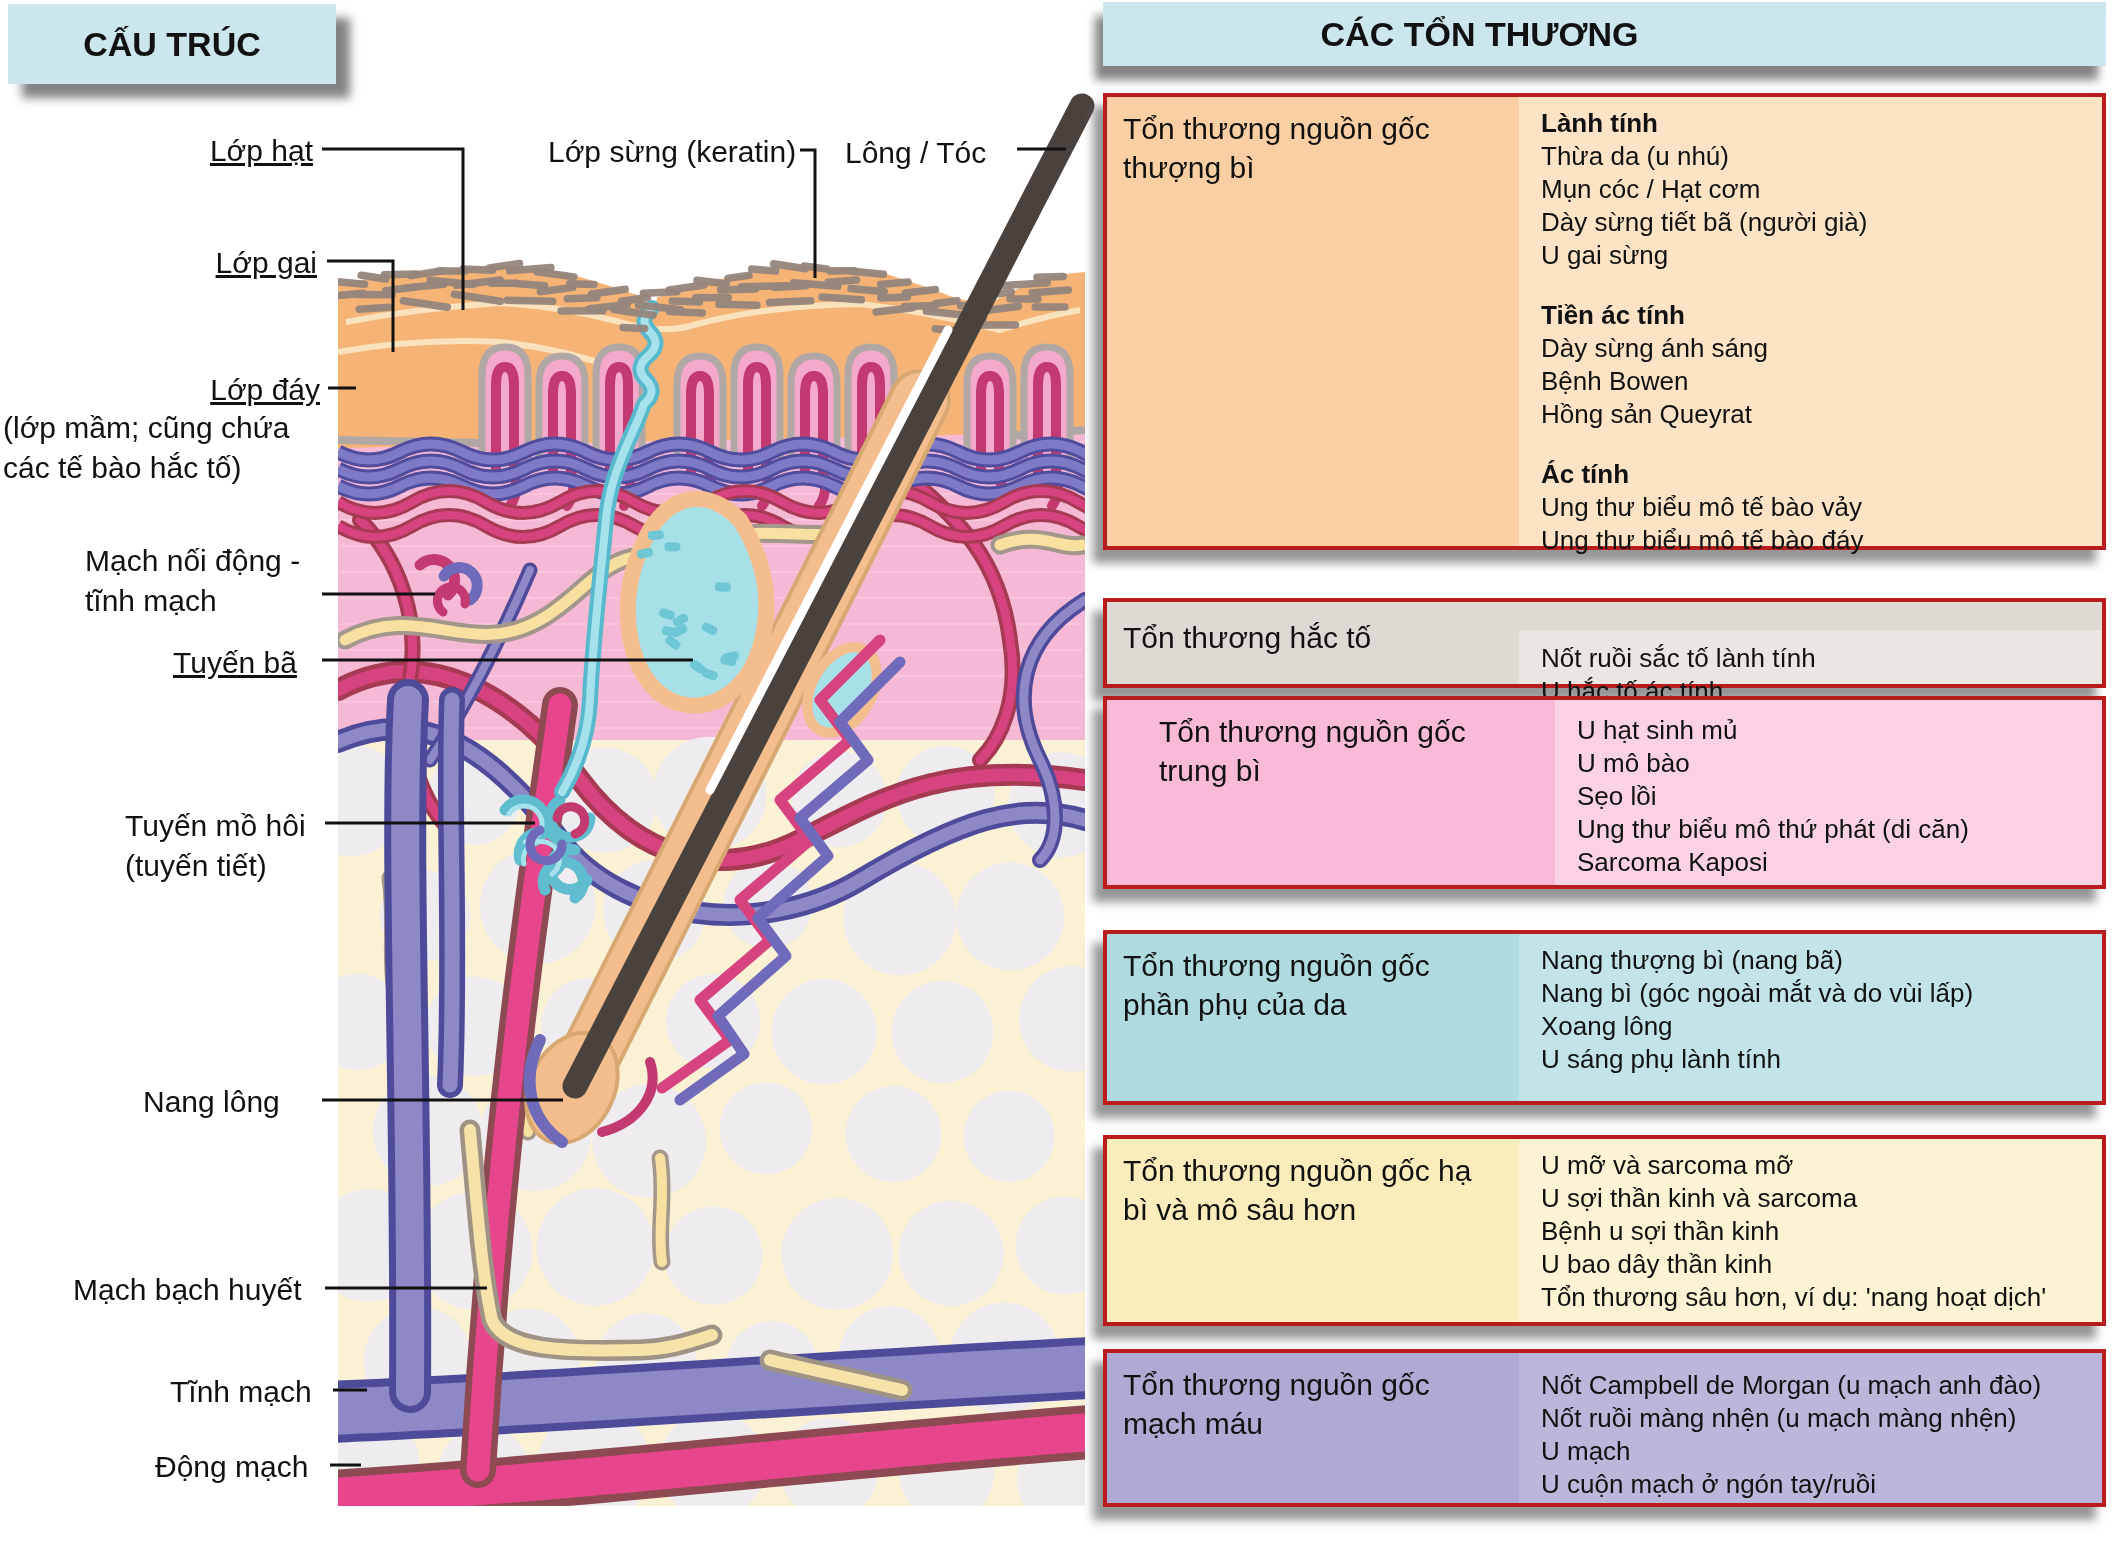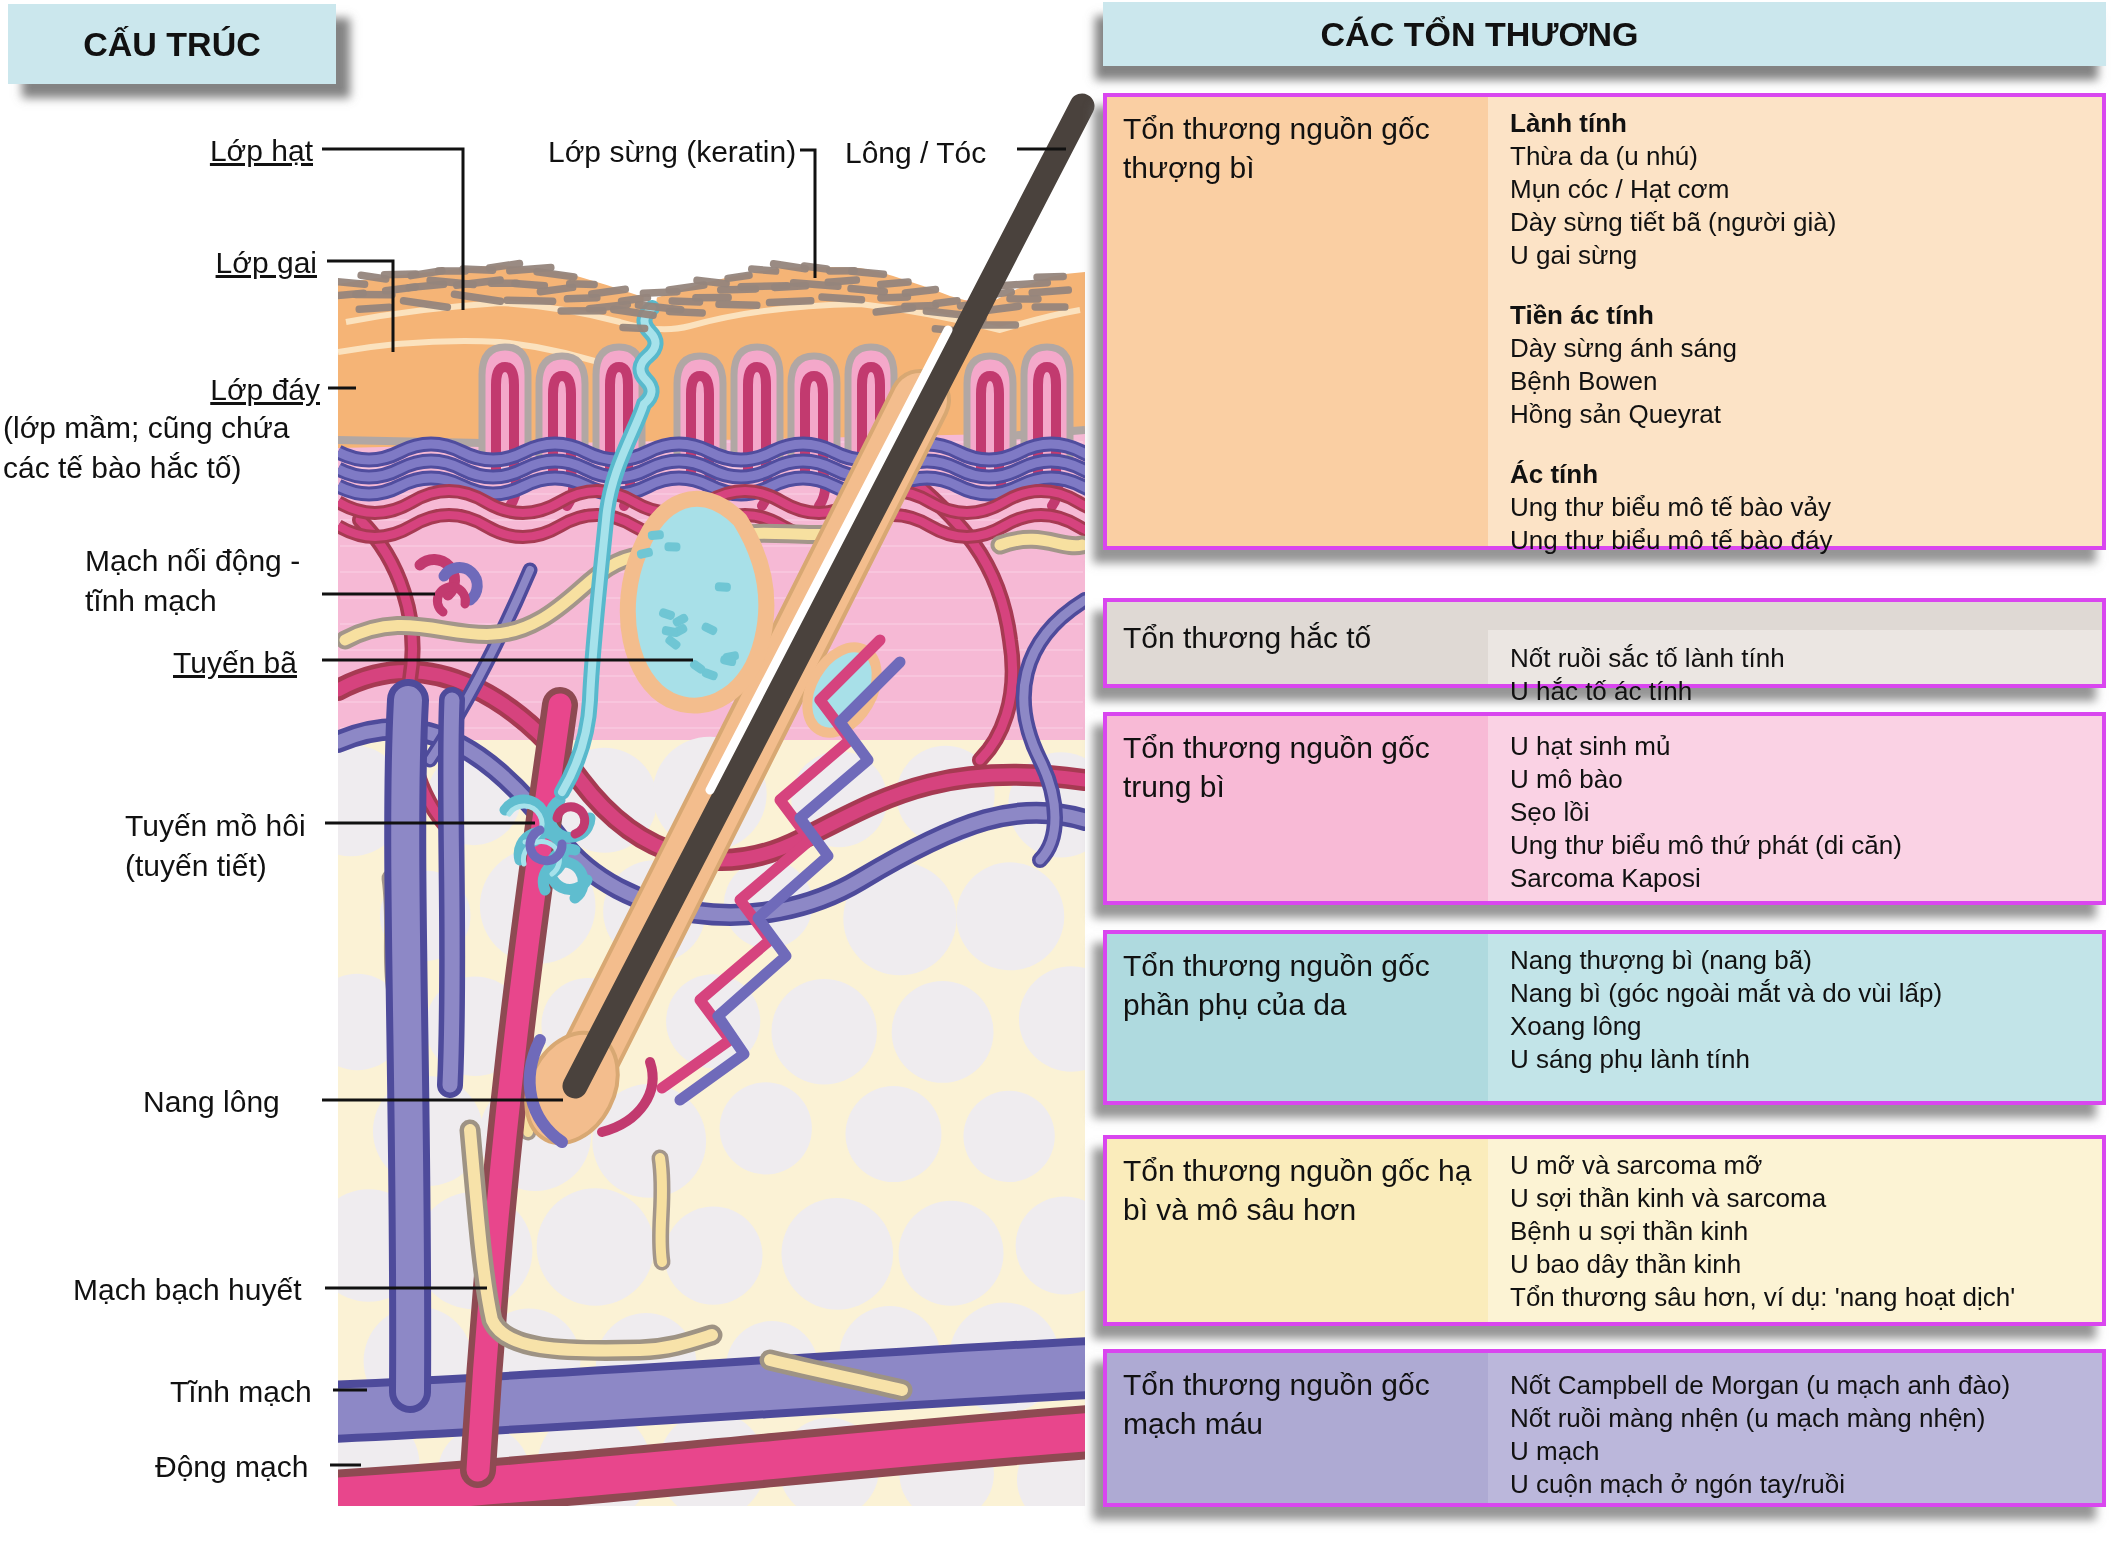--- a/index.html
+++ b/index.html
@@ -9,30 +9,30 @@
   .title-box{position:absolute;left:8px;top:4px;width:328px;height:80px;background:#CBE7ED;
              display:flex;align-items:center;justify-content:center;font-size:34px;font-weight:700;
              box-shadow:14px 14px 9px rgba(90,90,90,.75);}
   .lbl{position:absolute;font-size:30px;line-height:40px;white-space:nowrap;color:#111;}
   .r{text-align:right;text-decoration:underline;}
   #skin-svg{position:absolute;left:0;top:0;}
   
   .rtitle{position:absolute;left:1103px;top:2px;width:1003px;height:64px;background:#CBE7ED;
           display:flex;align-items:center;justify-content:center;padding-right:250px;box-sizing:border-box;
           font-size:34px;font-weight:700;box-shadow:-8px 14px 9px rgba(90,90,90,.75);}
-  .section{position:absolute;left:1103px;width:1003px;display:flex;border:4px solid #d946ef;box-sizing:border-box;
-           box-shadow:-10px 13px 9px rgba(105,105,105,.7);}
+  .section{position:absolute;left:1103px;width:1003px;display:flex;border:4px solid #b91c1c;box-sizing:border-box;
+           box-shadow:-10px 13px 9px rgba(105,105,105,.7);gap:31px;}
   .hdr{flex:0 0 381px;font-size:30px;line-height:39px;padding:12px 14px 0 16px;box-sizing:border-box;}
   .bdy{flex:1 1 auto;font-size:26px;line-height:33px;padding:10px 10px 0 22px;box-sizing:border-box;}
   .li{min-height:33px;}
   .b{font-weight:700;}
   .grp{margin-bottom:27px;}
   #s1{top:93px;height:457px;background:#FACFA3;} #s1 .bdy{background:#FCE3C6;}
   #s2{top:598px;height:90px;background:#DFD9D4;}  #s2 .bdy{background:#EBE6E2;padding-top:12px;margin-top:28px;} #s2 .hdr{padding-top:16px;}
-  #s3{top:712px;height:193px;background:#F8BAD6;} #s3 .bdy{background:#FAD2E4;padding-top:14px;}
+  #s3{top:696px;height:193px;background:#F8BAD6;padding-left:36px;} #s3 .bdy{background:#FAD2E4;padding-top:14px;}
   #s4{top:930px;height:175px;background:#AFDADF;} #s4 .bdy{background:#C2E4E8;}
   #s5{top:1135px;height:191px;background:#FAECBB;} #s5 .bdy{background:#FCF3D4;}
   #s6{top:1349px;height:158px;background:#AEAAD3;} #s6 .bdy{background:#BBB7DB;padding-top:16px;}
 </style>
 </head>
 <body>
 
 <svg id="skin-svg" width="2122" height="1560" viewBox="0 0 2122 1560">
   <defs>
     <clipPath id="skinclip">

